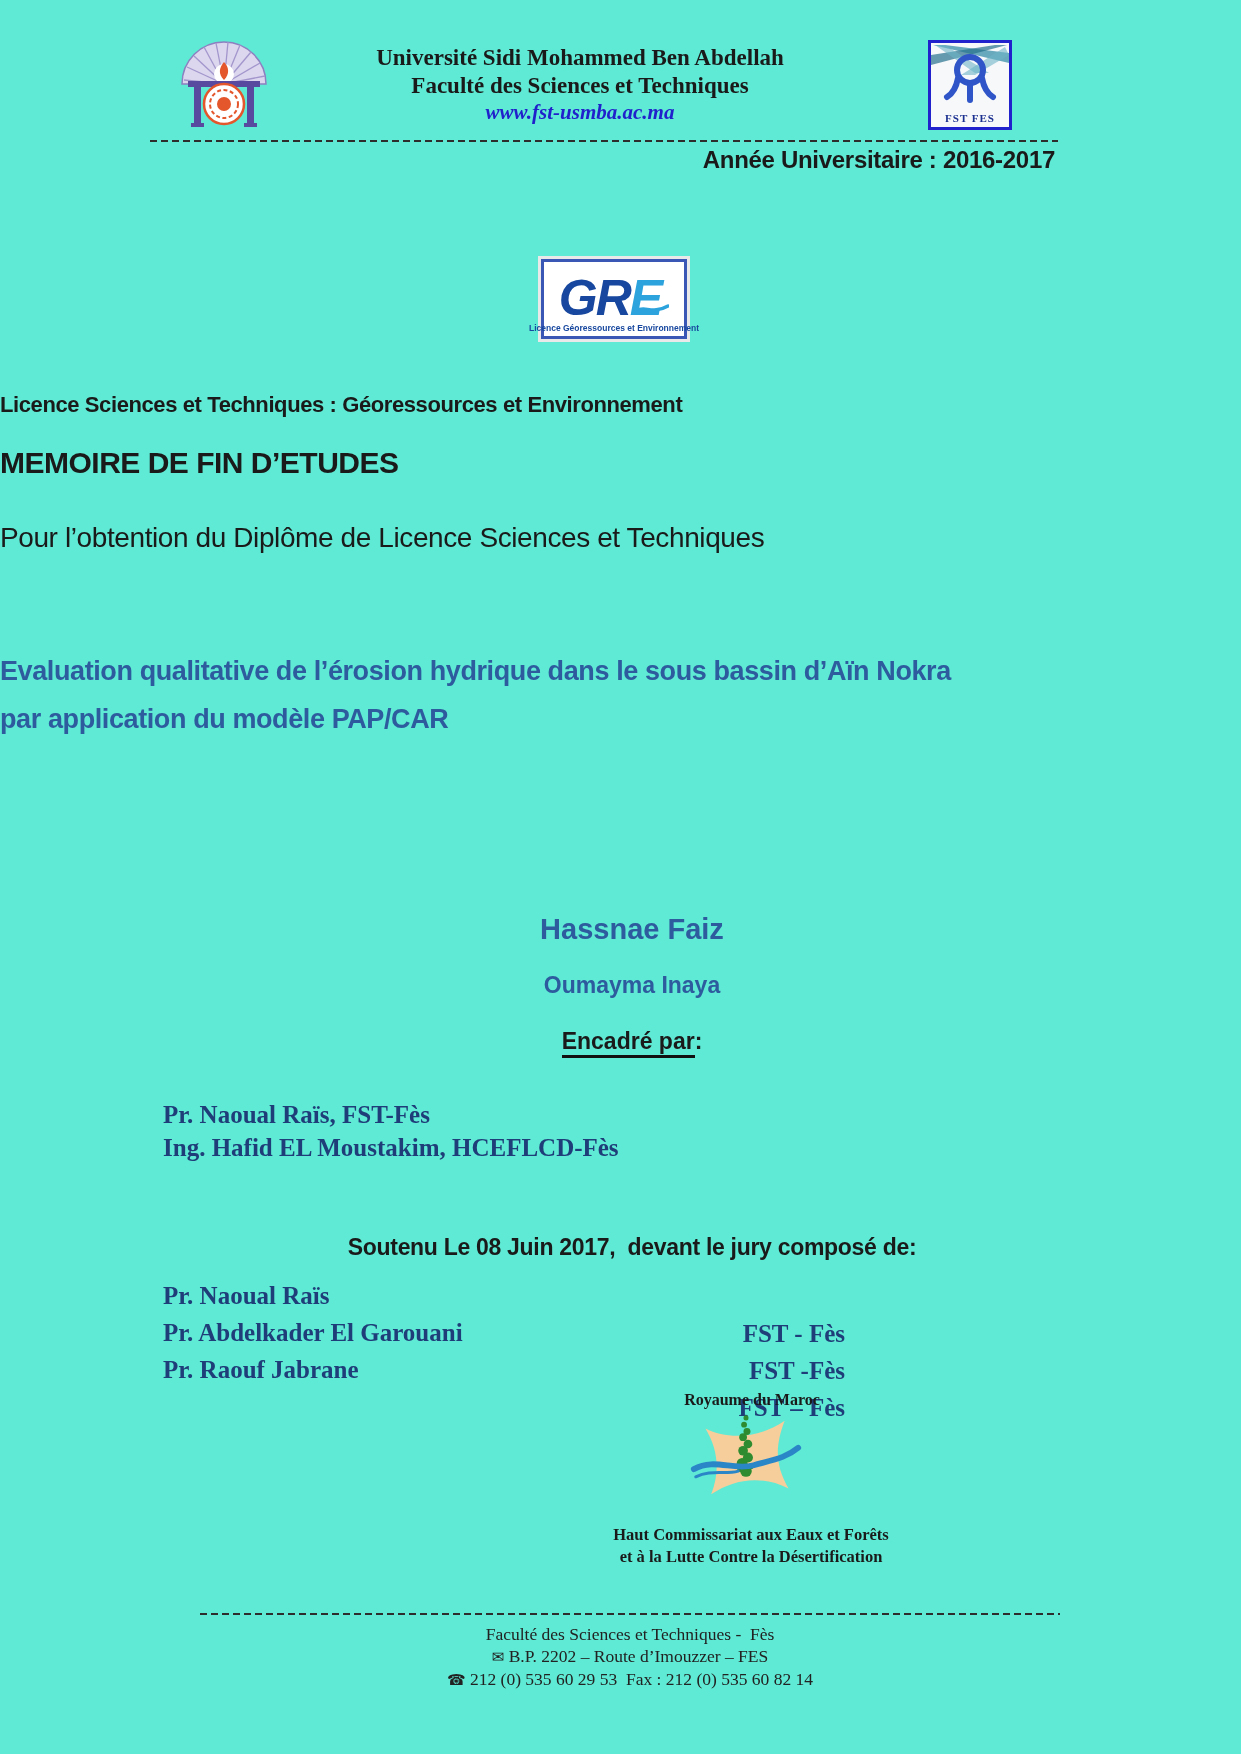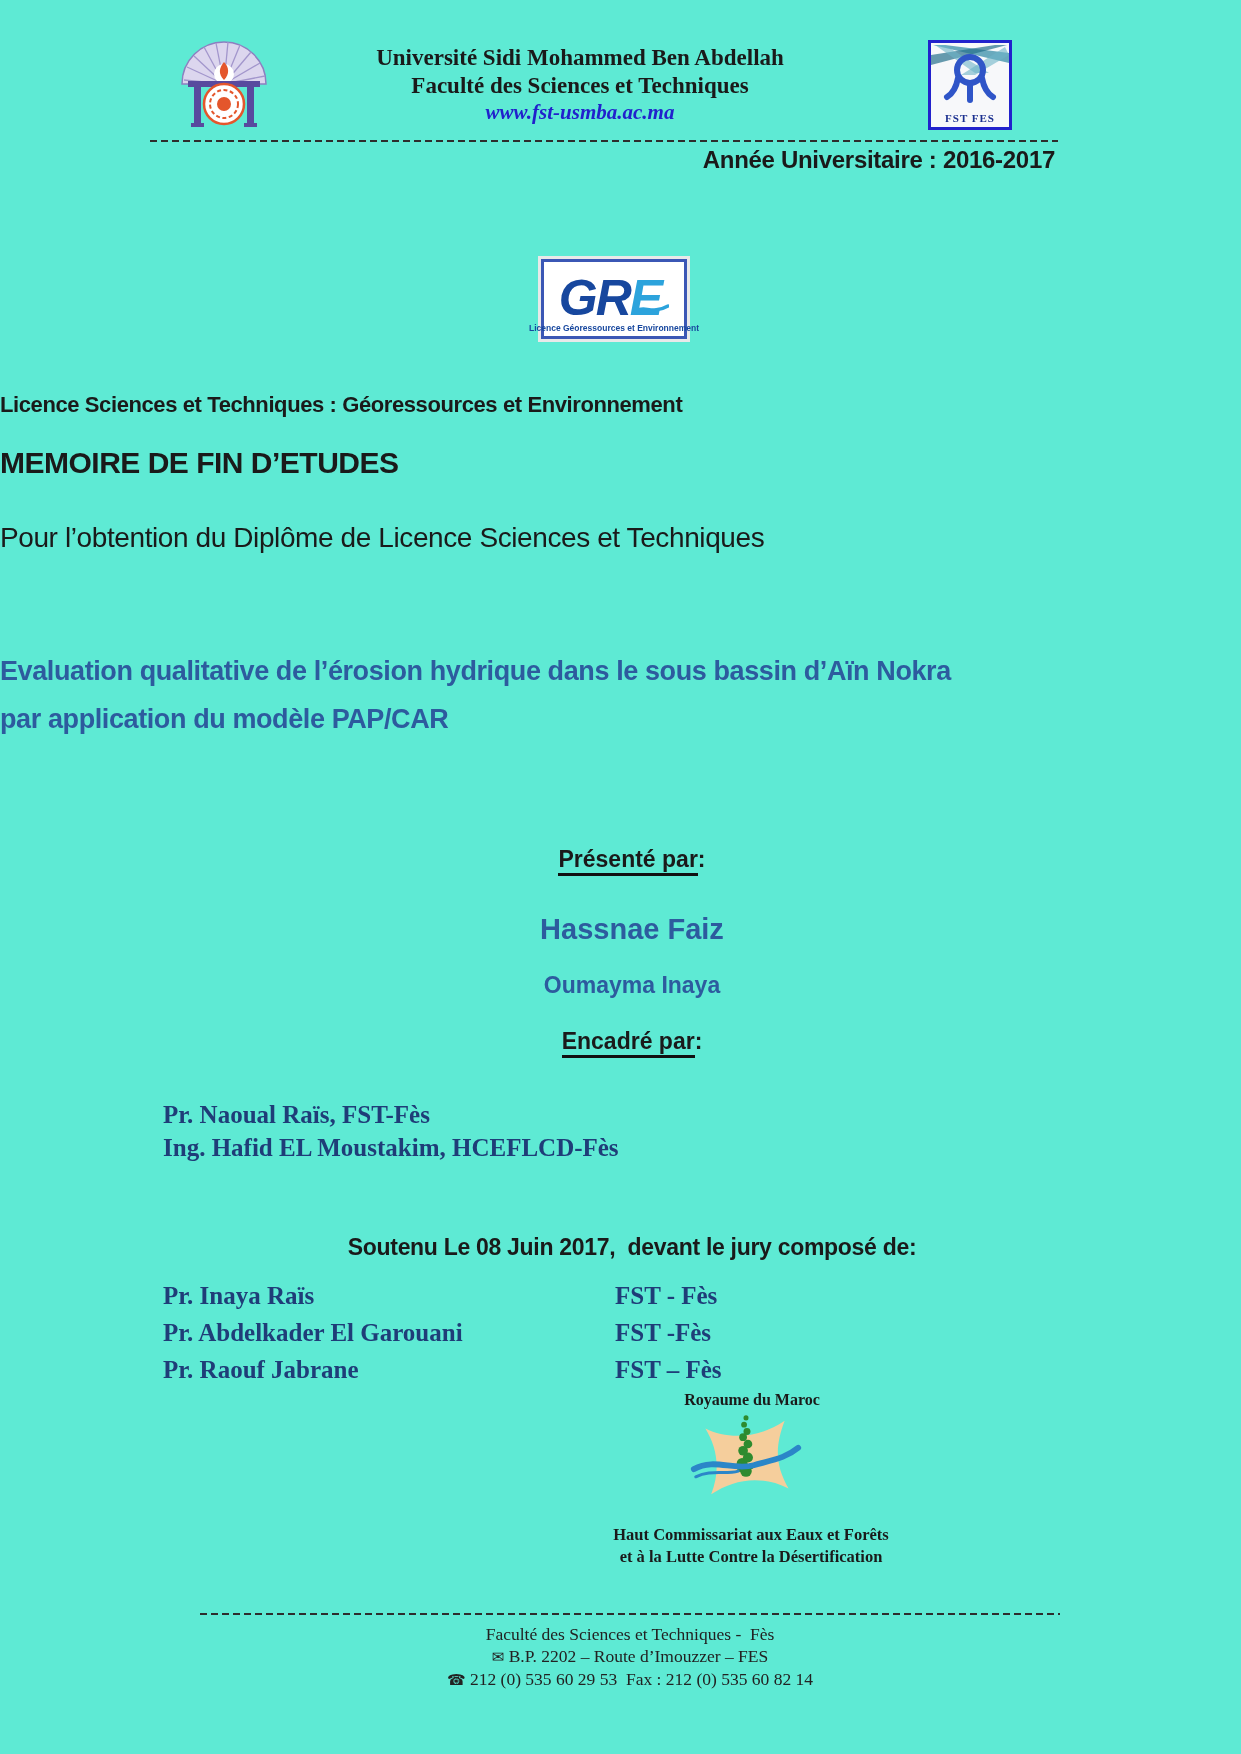--- a/index.html
+++ b/index.html
@@ -59,21 +59,21 @@
   .student2{top:972px;font-weight:bold;font-size:23px;color:var(--accent_blue_title,#2d5b9e);}
   .encadre{top:1028px;font-weight:bold;font-size:23px;}
 
   .supervisors{left:163px;top:1098px;font-family:"Liberation Serif", serif;font-weight:bold;
     font-size:25px;color:var(--navy_serif,#1f3d78);line-height:1.33;}
 
   .soutenu{top:1234px;font-weight:bold;font-size:23px;letter-spacing:-0.3px;}
 
   .jury-row{left:163px;width:760px;font-family:"Liberation Serif", serif;font-weight:bold;
     font-size:25px;color:var(--navy_serif,#1f3d78);}
-  .jury-row .aff{position:absolute;left:452px;width:230px;text-align:left;}
+  .jury-row .aff{position:absolute;left:452px;width:230px;text-align:right;margin-top:38px;}
   .jr1{top:1282px;} .jr2{top:1319px;} .jr3{top:1356px;}
 
   .royaume{left:602px;top:1391px;width:300px;text-align:center;
     font-family:"Liberation Serif", serif;font-weight:bold;font-size:16px;}
   .emblem{left:688px;top:1406px;width:116px;height:104px;}
   .org{left:571px;top:1524px;width:360px;text-align:center;
     font-family:"Liberation Serif", serif;font-weight:bold;font-size:16.5px;line-height:1.32;}
 
   .stage{left:150px;top:1545px;font-weight:bold;font-size:25px;}
 
@@ -152,33 +152,32 @@
     </div>
   </div>
 
   <div class="abs col-a program">Licence Sciences et Techniques : Géoressources et Environnement</div>
   <div class="abs col-a memoire">MEMOIRE DE FIN D’ETUDES</div>
   <div class="abs col-a obtention">Pour l’obtention du Diplôme de Licence Sciences et Techniques</div>
 
   <div class="abs col-a title1">Evaluation qualitative de l’érosion hydrique dans le sous bassin d’Aïn Nokra</div>
   <div class="abs col-a title2">par application du modèle PAP/CAR</div>
 
-  <div class="abs col-b presente"><span class="u">Présenté par</span><span>:</span></div>
   <div class="abs col-b student1">Hassnae Faiz</div>
   <div class="abs col-b student2">Oumayma Inaya</div>
 
   <div class="abs col-b encadre"><span class="u">Encadré par</span><span>:</span></div>
   <div class="abs supervisors">
     <div>Pr. Naoual Raïs, FST-Fès</div>
     <div>Ing. Hafid EL Moustakim, HCEFLCD-Fès</div>
   </div>
 
   <div class="abs col-b soutenu pre">Soutenu Le 08 Juin 2017,  devant le jury composé de:</div>
   <div class="abs jury-row jr1">
-    <span>Pr. Inaya Raïs</span>
+    <span>Pr. Naoual Raïs</span>
     <span class="aff">FST - Fès</span>
   </div>
   <div class="abs jury-row jr2">
     <span>Pr. Abdelkader El Garouani</span>
     <span class="aff">FST -Fès</span>
   </div>
   <div class="abs jury-row jr3">
     <span>Pr. Raouf Jabrane</span>
     <span class="aff">FST – Fès</span>
   </div>

